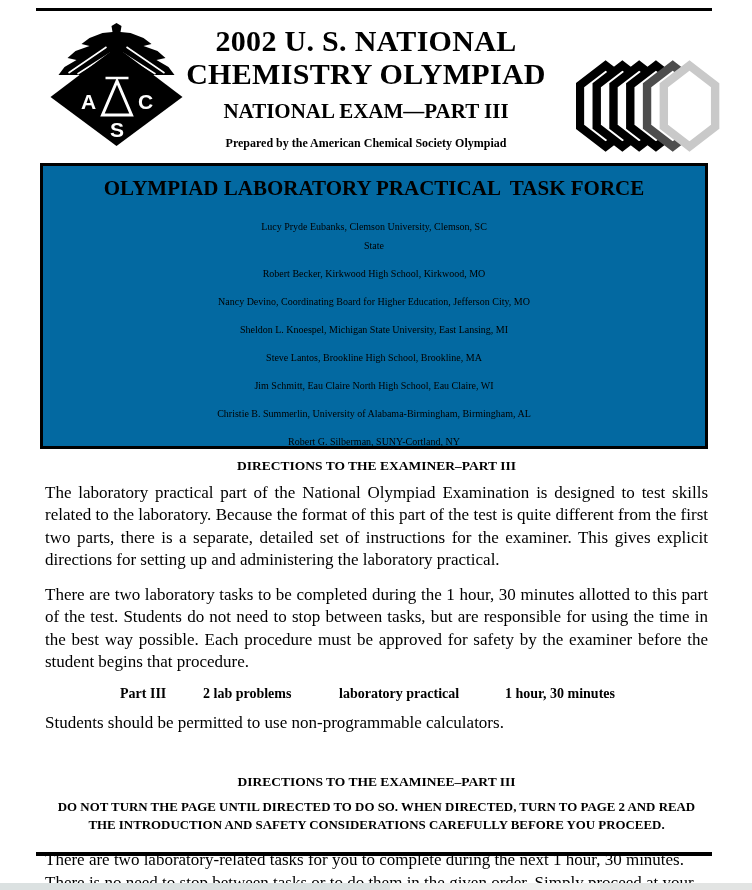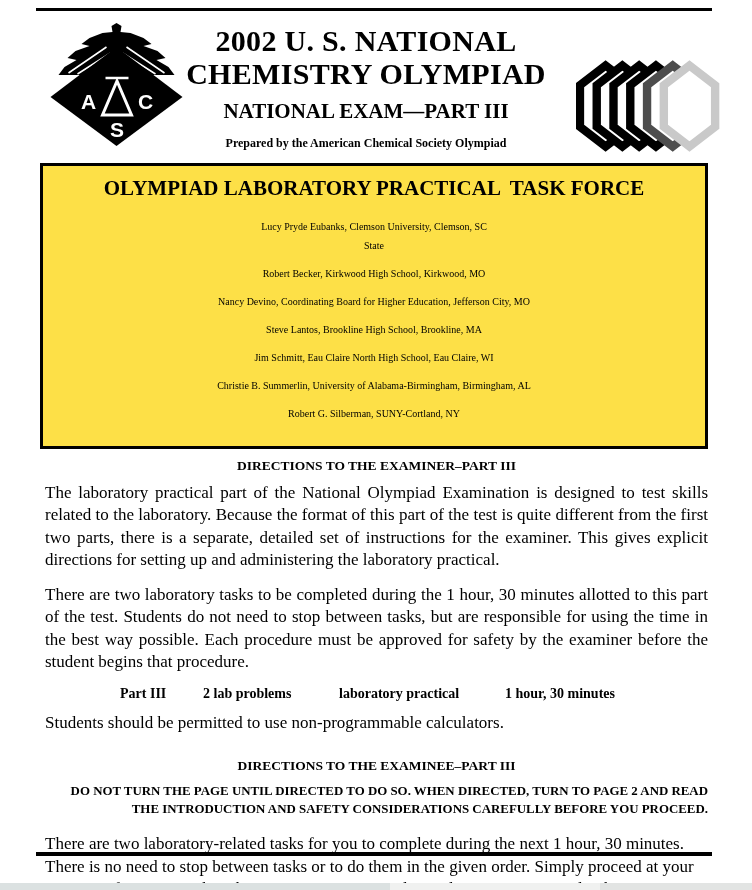--- a/index.html
+++ b/index.html
@@ -19,38 +19,38 @@
   .hex-logo { position: absolute; left: 576px; top: 60px; width: 150px; height: 92px; }
   .acs-letter { font-family: "Liberation Sans", sans-serif; font-weight: bold; font-size: 21px; fill: #ffffff; }
 
   .title-block { position: absolute; left: 170px; top: 24px; width: 392px; text-align: center; }
   .title-line { font-size: 30px; font-weight: bold; line-height: 33px; letter-spacing: 0.3px; white-space: nowrap; }
   .subtitle   { font-size: 21px; font-weight: bold; margin-top: 9px; white-space: nowrap; }
   .prepared   { font-size: 12px; font-weight: bold; line-height: 14px; margin-top: 12px; }
 
   .tf-box {
     position: absolute; left: 40px; top: 163px; width: 668px; height: 286px;
-    border: 3px solid #000; box-sizing: border-box; text-align: center; background: #fde047;
+    border: 3px solid #000; box-sizing: border-box; text-align: center; background: #0369a1;
   }
   .tf-title  { font-size: 21px; font-weight: bold; margin-top: 10px; white-space: pre; }
   .tf-name   { font-size: 10px; line-height: 19px; }
   .tf-chair-name { margin-top: 16px; }
   .tf-member { margin-top: 9px; }
 
   .content { position: absolute; left: 45px; top: 458px; width: 663px; }
   .sec-heading { text-align: center; font-weight: bold; font-size: 13.5px; margin: 0 0 8px 0; }
-  .h2gap { margin-top: 24px; text-align: center; }
+  .h2gap { margin-top: 40px; text-align: center; }
   p { margin: 0 0 12px 0; font-size: 17px; line-height: 1.32; }
   .just { text-align: justify; }
   .tabrow {
     display: grid; grid-template-columns: 83px 136px 166px auto;
     padding-left: 75px; font-weight: bold; font-size: 14px; margin: 10px 0 10px 0;
   }
   .calcnote { margin-bottom: 20px; }
-  .warning { font-weight: bold; font-size: 12.9px; line-height: 1.4; margin-bottom: 15px; text-align: right; }
+  .warning { font-weight: bold; font-size: 12.9px; line-height: 1.4; margin-bottom: 15px; text-align: center; }
   .examinee-para { text-align: left; }
 
   .footer {
     position: absolute; left: 45px; top: 858px; width: 663px;
     display: flex; justify-content: space-between;
     font-weight: bold; font-size: 12.8px;
   }
 
   .bottom-strip { position: absolute; left: 0; bottom: 0; width: 752px; height: 7px; display: flex; }
   .bottom-strip .s1 { width: 390px; height: 100%; }
@@ -96,20 +96,21 @@
       <path d="M115 5 L141 25 L141 67 L115 87 L89 67 L89 25 Z" fill="#ffffff" stroke="#c9c9c9" stroke-width="8.5"></path>
     </svg>
   </div>
 
   <div class="tf-box">
     <div class="tf-title">OLYMPIAD LABORATORY PRACTICAL  TASK FORCE</div>
     <div class="tf-name tf-chair-name">Lucy Pryde Eubanks, Clemson University, Clemson, SC</div>
     <div class="tf-name">State</div>
     <div class="tf-name tf-member">Robert Becker, Kirkwood High School, Kirkwood, MO</div>
     <div class="tf-name tf-member">Nancy Devino, Coordinating Board for Higher Education, Jefferson City, MO</div>
+    <div class="tf-name tf-member">Sheldon L. Knoespel, Michigan State University, East Lansing, MI</div>
     <div class="tf-name tf-member">Steve Lantos, Brookline High School, Brookline, MA</div>
     <div class="tf-name tf-member">Jim Schmitt, Eau Claire North High School, Eau Claire, WI</div>
     <div class="tf-name tf-member">Christie B. Summerlin, University of Alabama-Birmingham, Birmingham, AL</div>
     <div class="tf-name tf-member">Robert G. Silberman, SUNY-Cortland, NY</div>
   </div>
 
   <div class="content">
     <div class="sec-heading">DIRECTIONS TO THE EXAMINER–PART III</div>
     <p class="just">The laboratory practical part of the National Olympiad Examination is designed to test skills related to the laboratory. Because the format of this part of the test is quite different from the first two parts, there is a separate, detailed set of instructions for the examiner. This gives explicit directions for setting up and administering the laboratory practical.</p>
     <p class="just">There are two laboratory tasks to be completed during the 1 hour, 30 minutes allotted to this part of the test. Students do not need to stop between tasks, but are responsible for using the time in the best way possible. Each procedure must be approved for safety by the examiner before the student begins that procedure.</p>

